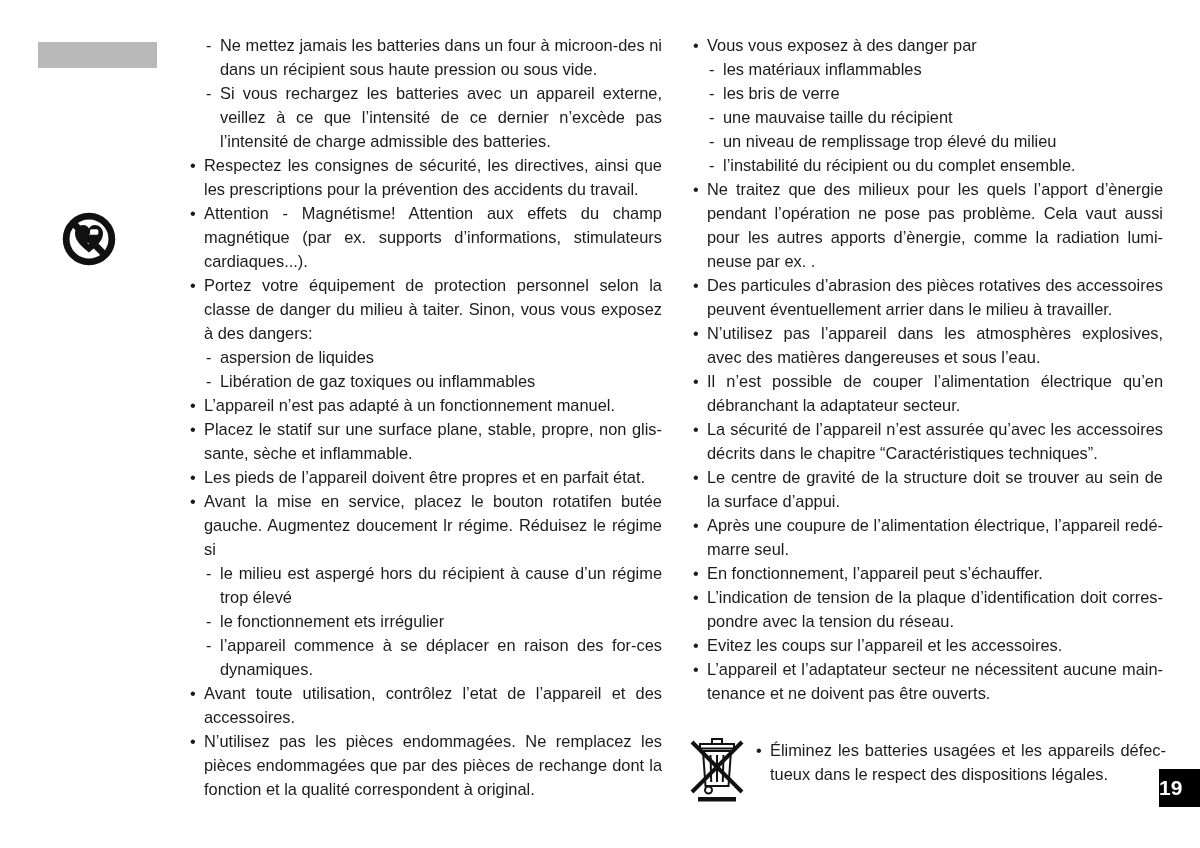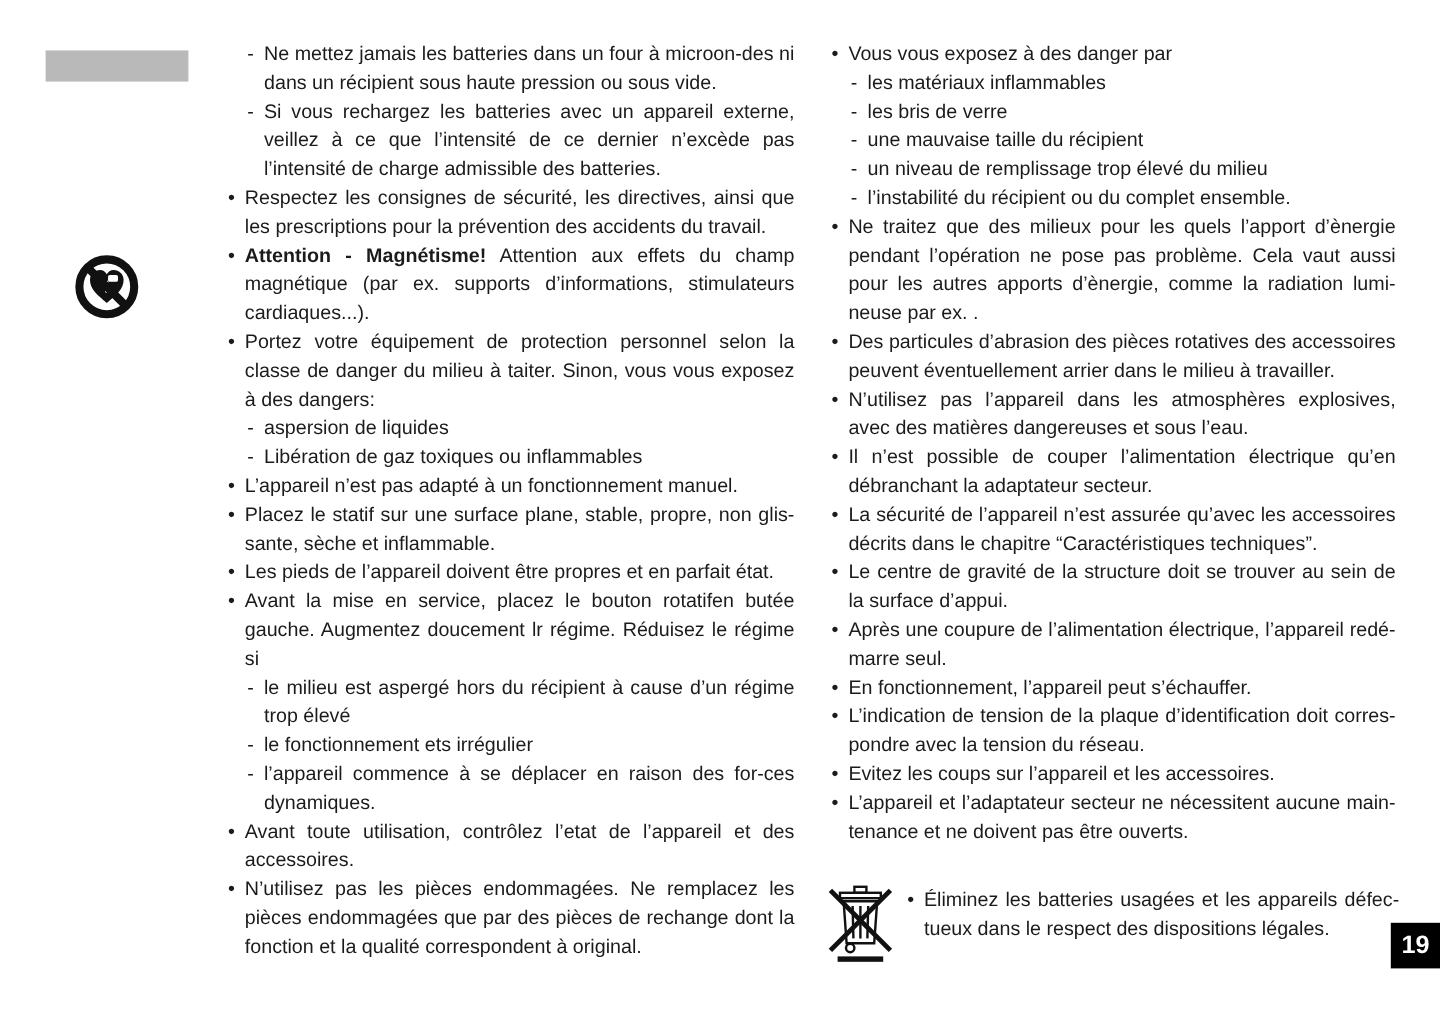--- a/index.html
+++ b/index.html
@@ -11,27 +11,27 @@
   }
   .gray-box { position:absolute; left:38px; top:42px; width:119px; height:26px; background:#b9b9b9; }
   .warn-icon { position:absolute; left:62px; top:212px; width:54px; height:54px; }
   .col { position:absolute; text-align:justify; }
   .col.left  { left:190px; top:33px; width:472px; }
   .col.right { left:693px; top:33px; width:470px; }
   .item { position:relative; }
   .item.level-0 { padding-left:14px; }
   .item.level-1 { margin-left:16px; padding-left:14px; }
   .marker { position:absolute; left:0; top:0; }
-  strong { font-weight:bold; }
+  strong { font-weight:normal; }
   .disposal { position:absolute; left:688px; top:734px; width:478px; display:flex; align-items:flex-start; }
   .weee { width:58px; flex:0 0 58px; margin-right:10px; }
   .disposal-text { position:static; flex:1; text-align:justify; padding-top:4px; }
   .page-num {
     position:absolute; right:0; top:769px; width:41px; height:38px;
-    background:#000; color:#fff; display:flex; align-items:center; justify-content:center;
+    background:#000; color:#fff; display:flex; align-items:center; 
     font-size:21px; font-weight:bold;
   }
 </style>
 </head>
 <body>
 
 <div class="page">
 
   <div class="gray-box"></div>
 

